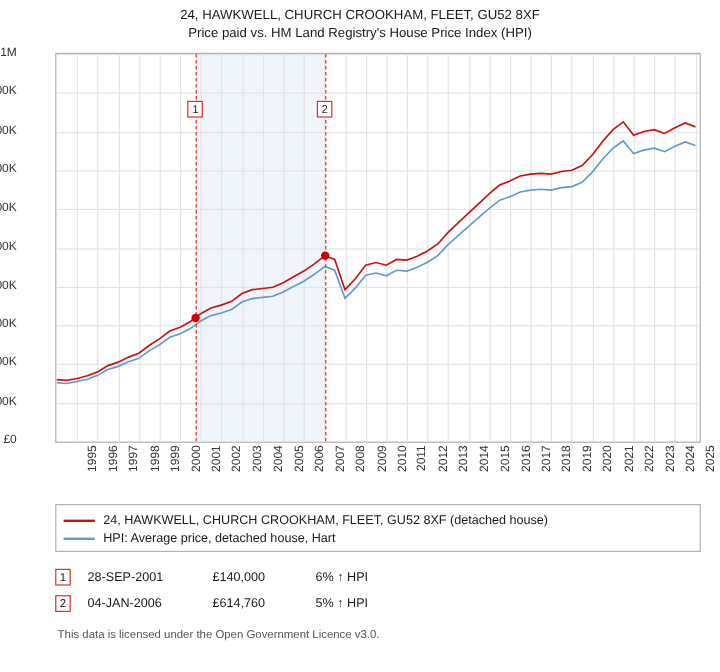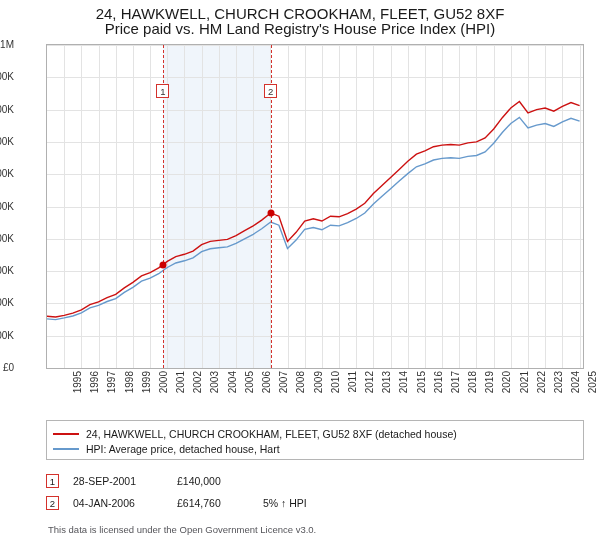--- a/index.html
+++ b/index.html
@@ -14,21 +14,21 @@
     color: #222;
     overflow: hidden;
   }
   #page {
     position: relative;
     width: 600px;
     height: 560px;
   }
   .title {
     text-align: center;
-    font-size: 15px;
+    font-size: 11px;
     color: #1a1a1a;
     line-height: 15px;
     padding-top: 6px;
   }
   .title div { white-space: nowrap; }
 
   
   #plot-wrap {
     position: absolute;
     left: 0;
@@ -293,20 +293,21 @@
       <span class="legend-swatch" style="border-top-color:#6699cc"></span>
       <span>HPI: Average price, detached house, Hart</span>
     </div>
   </div>
 
   <div id="sales">
     <div class="sale-row">
       <span class="sale-idx">1</span>
       <span class="sale-date">28-SEP-2001</span>
       <span class="sale-price">£140,000</span>
+      <span class="sale-delta">6% ↑ HPI</span>
     </div>
     <div class="sale-row">
       <span class="sale-idx">2</span>
       <span class="sale-date">04-JAN-2006</span>
       <span class="sale-price">£614,760</span>
       <span class="sale-delta">5% ↑ HPI</span>
     </div>
   </div>
 
   <div id="footer">

